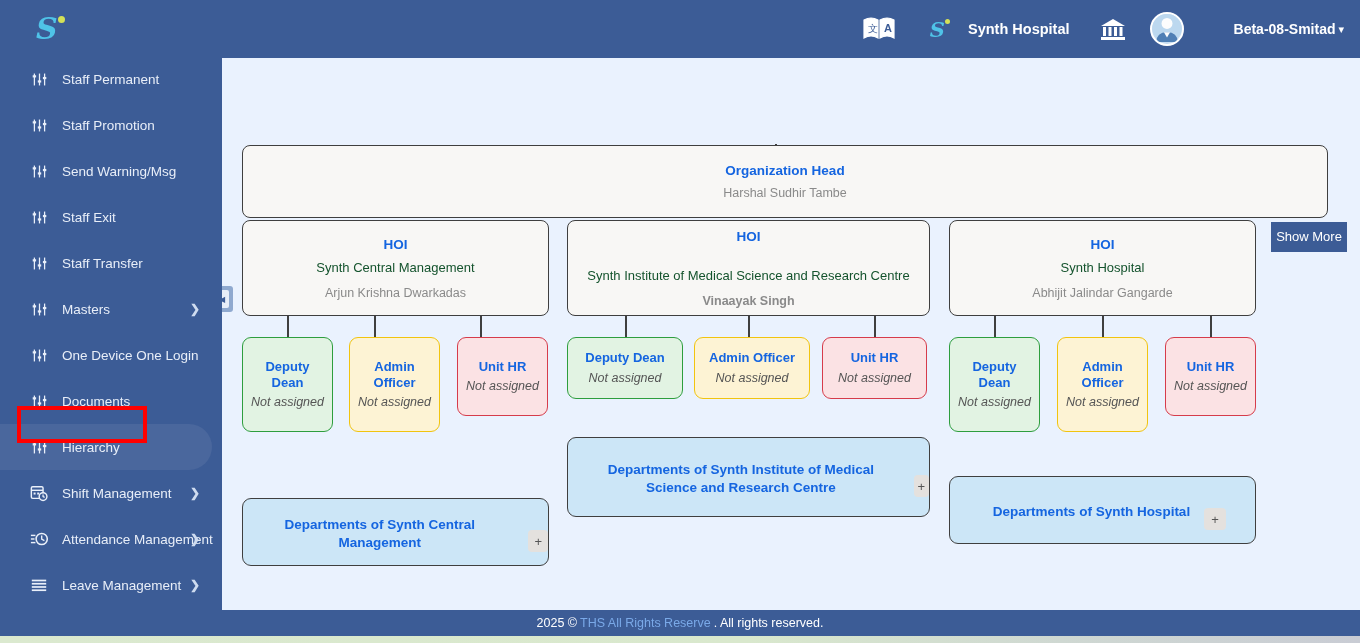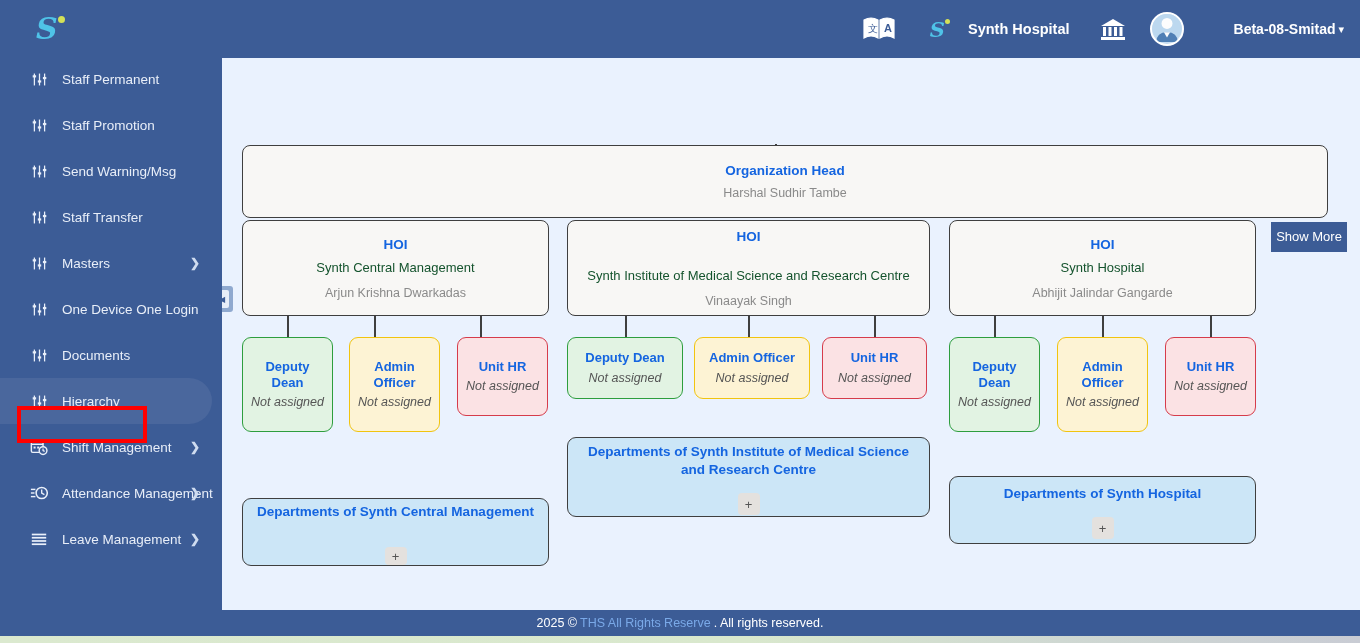--- a/index.html
+++ b/index.html
@@ -108,21 +108,21 @@
     padding: 6px 6px;
   }
   .role .r-title { color:#1565e0; font-weight:bold; font-size:13px; line-height:1.25; }
   .role .r-sub { color:#555; font-size:12.5px; font-style:italic; line-height:1.3; margin-top:3px;}
   .role.green  { background:#e2f3e3; border:1.5px solid #2e9e3e; }
   .role.yellow { background:#fdf3d4; border:1.5px solid #f1c40f; }
   .role.red    { background:#fbe2e4; border:1.5px solid #d63c4b; }
 
   .dept {
     background:#cce6f7; border:1.4px solid #3f3f3f; border-radius:9px;
-    display:flex; flex-direction:column; align-items:center; justify-content:center;
+    display:flex; flex-direction:row; align-items:center; justify-content:center;
     padding-top: 4px;
   }
   .dept .d-title { color:#1565e0; font-weight:bold; font-size:13.5px; text-align:center; line-height:1.35; padding:0 14px;}
   .dept .d-plus {
     margin-top:14px; width:22px;height:22px;border-radius:4px;background:#e4e1de;
     display:flex;align-items:center;justify-content:center; color:#555; font-size:13px;
   }
 
   .show-more {
     position:absolute; background:#3c5c96; color:#fff; font-size:13px;
@@ -262,20 +262,35 @@
               <g stroke="#eaf0fa" stroke-width="1.5" fill="none">
                 <line x1="4" y1="3" x2="4" y2="17"></line>
                 <line x1="10" y1="3" x2="10" y2="17"></line>
                 <line x1="16" y1="3" x2="16" y2="17"></line>
               </g>
               <rect x="2" y="5" width="4" height="2.6" fill="#eaf0fa"></rect>
               <rect x="8" y="11" width="4" height="2.6" fill="#eaf0fa"></rect>
               <rect x="14" y="7" width="4" height="2.6" fill="#eaf0fa"></rect>
             </svg>
           </span>
+          <span>Staff Exit</span>
+        </div>
+        <div class="nav-item">
+          <span class="ico">
+            <svg viewBox="0 0 20 20" width="17" height="17">
+              <g stroke="#eaf0fa" stroke-width="1.5" fill="none">
+                <line x1="4" y1="3" x2="4" y2="17"></line>
+                <line x1="10" y1="3" x2="10" y2="17"></line>
+                <line x1="16" y1="3" x2="16" y2="17"></line>
+              </g>
+              <rect x="2" y="5" width="4" height="2.6" fill="#eaf0fa"></rect>
+              <rect x="8" y="11" width="4" height="2.6" fill="#eaf0fa"></rect>
+              <rect x="14" y="7" width="4" height="2.6" fill="#eaf0fa"></rect>
+            </svg>
+          </span>
           <span>Staff Transfer</span>
         </div>
         <div class="nav-item">
           <span class="ico">
             <svg viewBox="0 0 20 20" width="17" height="17">
               <g stroke="#eaf0fa" stroke-width="1.5" fill="none">
                 <line x1="4" y1="3" x2="4" y2="17"></line>
                 <line x1="10" y1="3" x2="10" y2="17"></line>
                 <line x1="16" y1="3" x2="16" y2="17"></line>
               </g>
@@ -412,21 +427,21 @@
 
       <div class="node node-hoi" style="left:20px;top:162px;width:307px;height:96px;">
         <div class="n-title">HOI</div>
         <div class="n-sub" style="margin-top:8px;">Synth Central Management</div>
         <div class="n-person" style="margin-top:11px;">Arjun Krishna Dwarkadas</div>
       </div>
 
       <div class="node node-hoi" style="left:345px;top:162px;width:363px;height:96px;">
         <div class="n-title">HOI</div>
         <div class="n-sub" style="margin-top:24px;text-align:center;">Synth Institute of Medical Science and Research Centre</div>
-        <div class="n-person" style="margin-top:11px;">Vinaayak Singh</div>
+        <div class="n-person" style="margin-top:11px;font-weight:bold;">Vinaayak Singh</div>
       </div>
 
       <div class="node node-hoi" style="left:727px;top:162px;width:307px;height:96px;">
         <div class="n-title">HOI</div>
         <div class="n-sub" style="margin-top:8px;">Synth Hospital</div>
         <div class="n-person" style="margin-top:11px;">Abhijit Jalindar Gangarde</div>
       </div>
 
       <div class="role green" style="position:absolute;left:20px;top:279px;width:91px;height:95px;">
         <div class="r-title">Deputy Dean</div>

